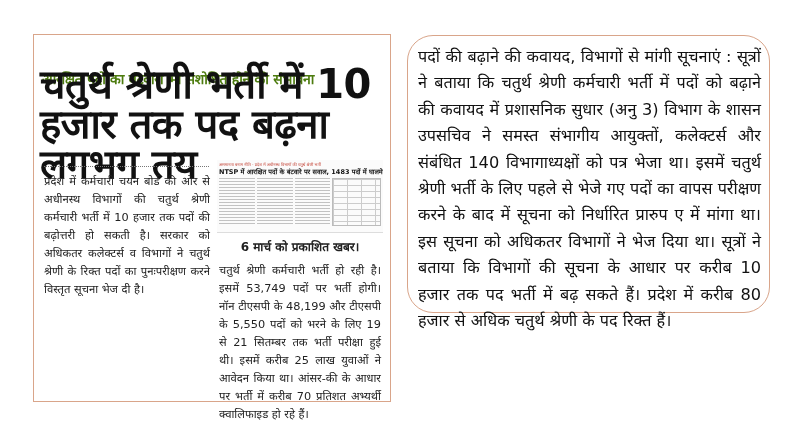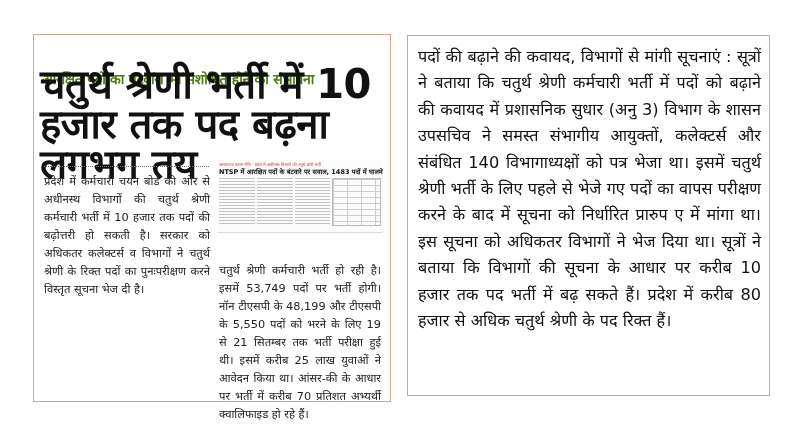--- a/index.html
+++ b/index.html
@@ -5,21 +5,21 @@
     html, body { margin: 0; padding: 0; }
     body {
       width: 800px; height: 442px; background: #ffffff; position: relative;
       overflow: hidden; font-family: "DejaVu Sans", sans-serif; color: #1a1a1a;
     }
     .box {
       position: absolute; border: 1.5px solid #d9a58a; background: #fff;
       box-sizing: border-box;
     }
     #left-box { left: 33px; top: 34px; width: 358px; height: 368px; }
-    #right-box { left: 407px; top: 35px; width: 363px; height: 361px; }
+    #right-box { left: 407px; top: 35px; width: 363px; height: 278px; border-radius: 26px; }
 
     .kicker {
       position: absolute; left: 8px; top: 6px; width: 342px;
       font-size: 14px; font-weight: bold; color: #4d7c0f; letter-spacing: -0.3px;
       white-space: nowrap;
       margin-top: 28px;
     }
     .headline {
       position: absolute; left: 6px; top: 29px; width: 346px;
       font-size: 40px; font-weight: bold; line-height: 40px; color: #111;
@@ -93,20 +93,21 @@
   <div class="clipping">
     <div class="clip-top">असमानता बनाम नीति - प्रदेश में अधीनस्थ विभागों की चतुर्थ श्रेणी भर्ती</div>
     <div class="clip-title">NTSP में आरक्षित पदों के बंटवारे पर सवाल, 1483 पदों में घालमेल के आरोप</div>
     <div class="clip-cols">
       <div class="clip-col"></div>
       <div class="clip-col"></div>
       <div class="clip-col"></div>
       <div class="clip-table"></div>
     </div>
   </div>
+  <div class="caption">6 मार्च को प्रकाशित खबर।</div>
 
   <div class="col-text" id="right-col-small">
     <p>चतुर्थ श्रेणी कर्मचारी भर्ती हो रही है। इसमें 53,749 पदों पर भर्ती होगी। नॉन टीएसपी के 48,199 और टीएसपी के 5,550 पदों को भरने के लिए 19 से 21 सितम्बर तक भर्ती परीक्षा हुई थी। इसमें करीब 25 लाख युवाओं ने आवेदन किया था। आंसर-की के आधार पर भर्ती में करीब 70 प्रतिशत अभ्यर्थी क्वालिफाइड हो रहे हैं।</p>
   </div>
 </div>
 
 <div class="box" id="right-box">
   <div id="right-text">
     <p>पदों की बढ़ाने की कवायद, विभागों से मांगी सूचनाएं : सूत्रों ने बताया कि चतुर्थ श्रेणी कर्मचारी भर्ती में पदों को बढ़ाने की कवायद में प्रशासनिक सुधार (अनु 3) विभाग के शासन उपसचिव ने समस्त संभागीय आयुक्तों, कलेक्टर्स और संबंधित 140 विभागाध्यक्षों को पत्र भेजा था। इसमें चतुर्थ श्रेणी भर्ती के लिए पहले से भेजे गए पदों का वापस परीक्षण करने के बाद में सूचना को निर्धारित प्रारुप ए में मांगा था। इस सूचना को अधिकतर विभागों ने भेज दिया था। सूत्रों ने बताया कि विभागों की सूचना के आधार पर करीब 10 हजार तक पद भर्ती में बढ़ सकते हैं। प्रदेश में करीब 80 हजार से अधिक चतुर्थ श्रेणी के पद रिक्त हैं।</p>
   </div>

